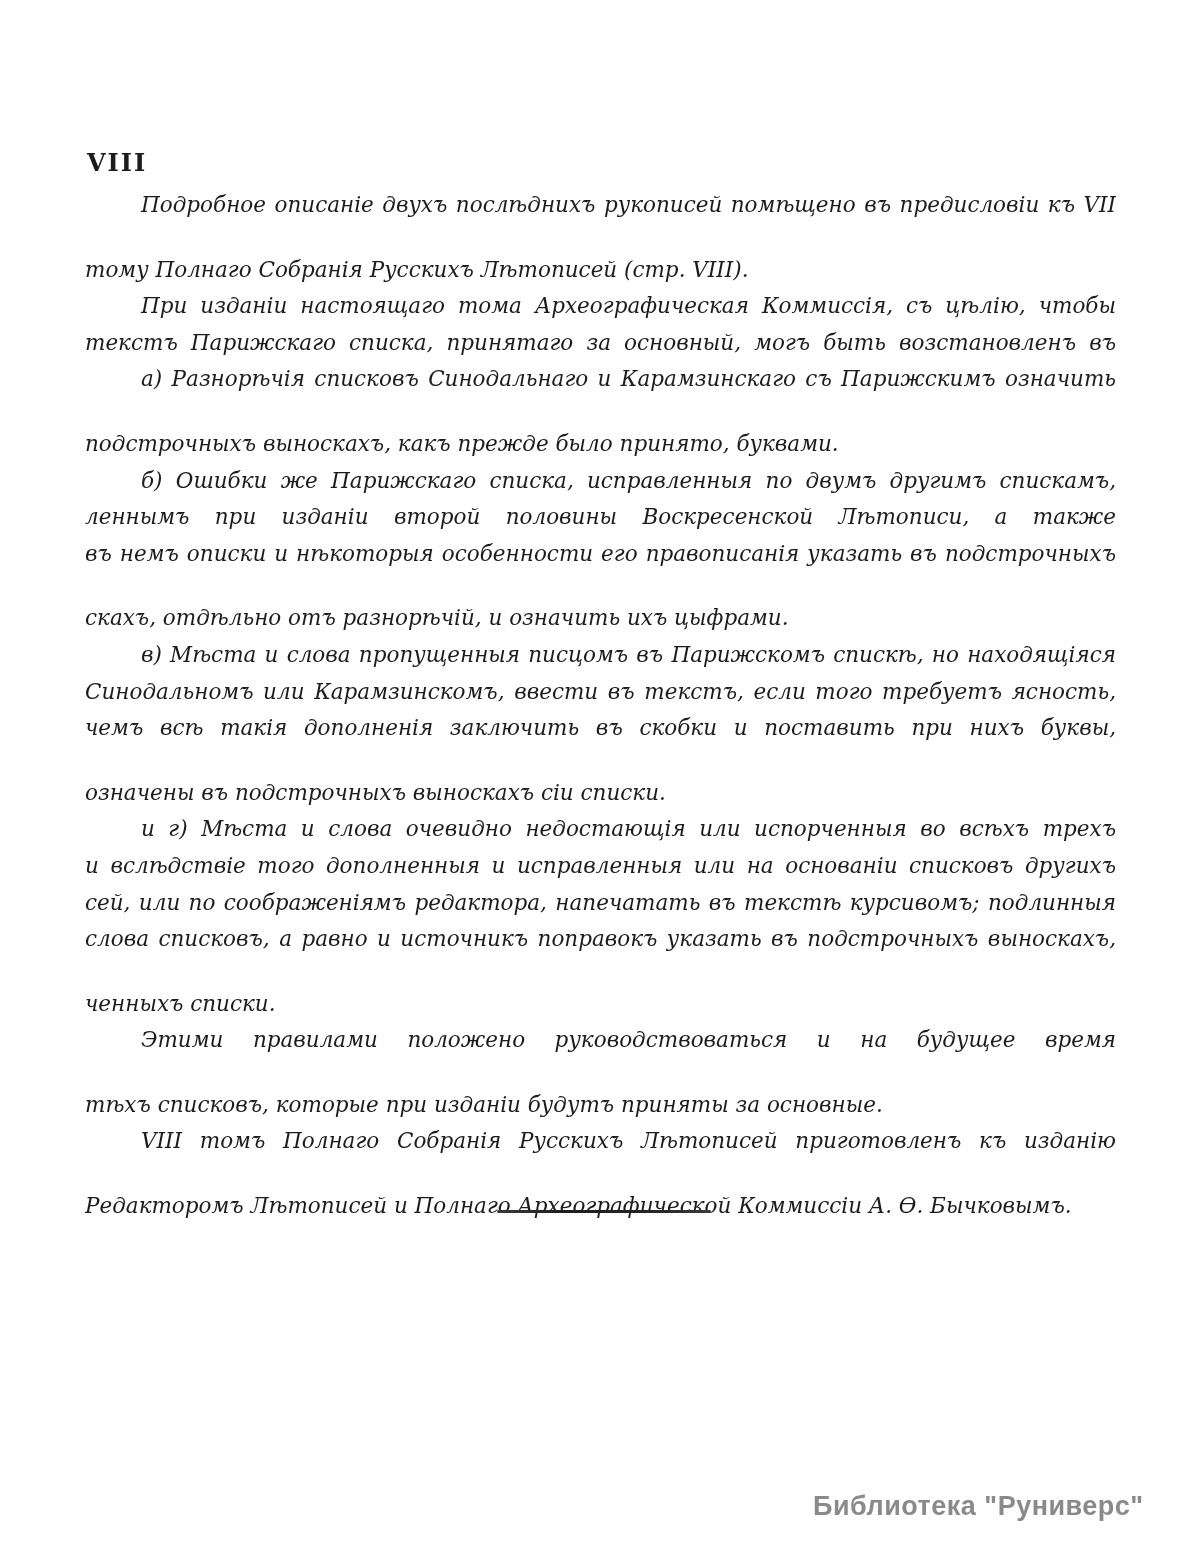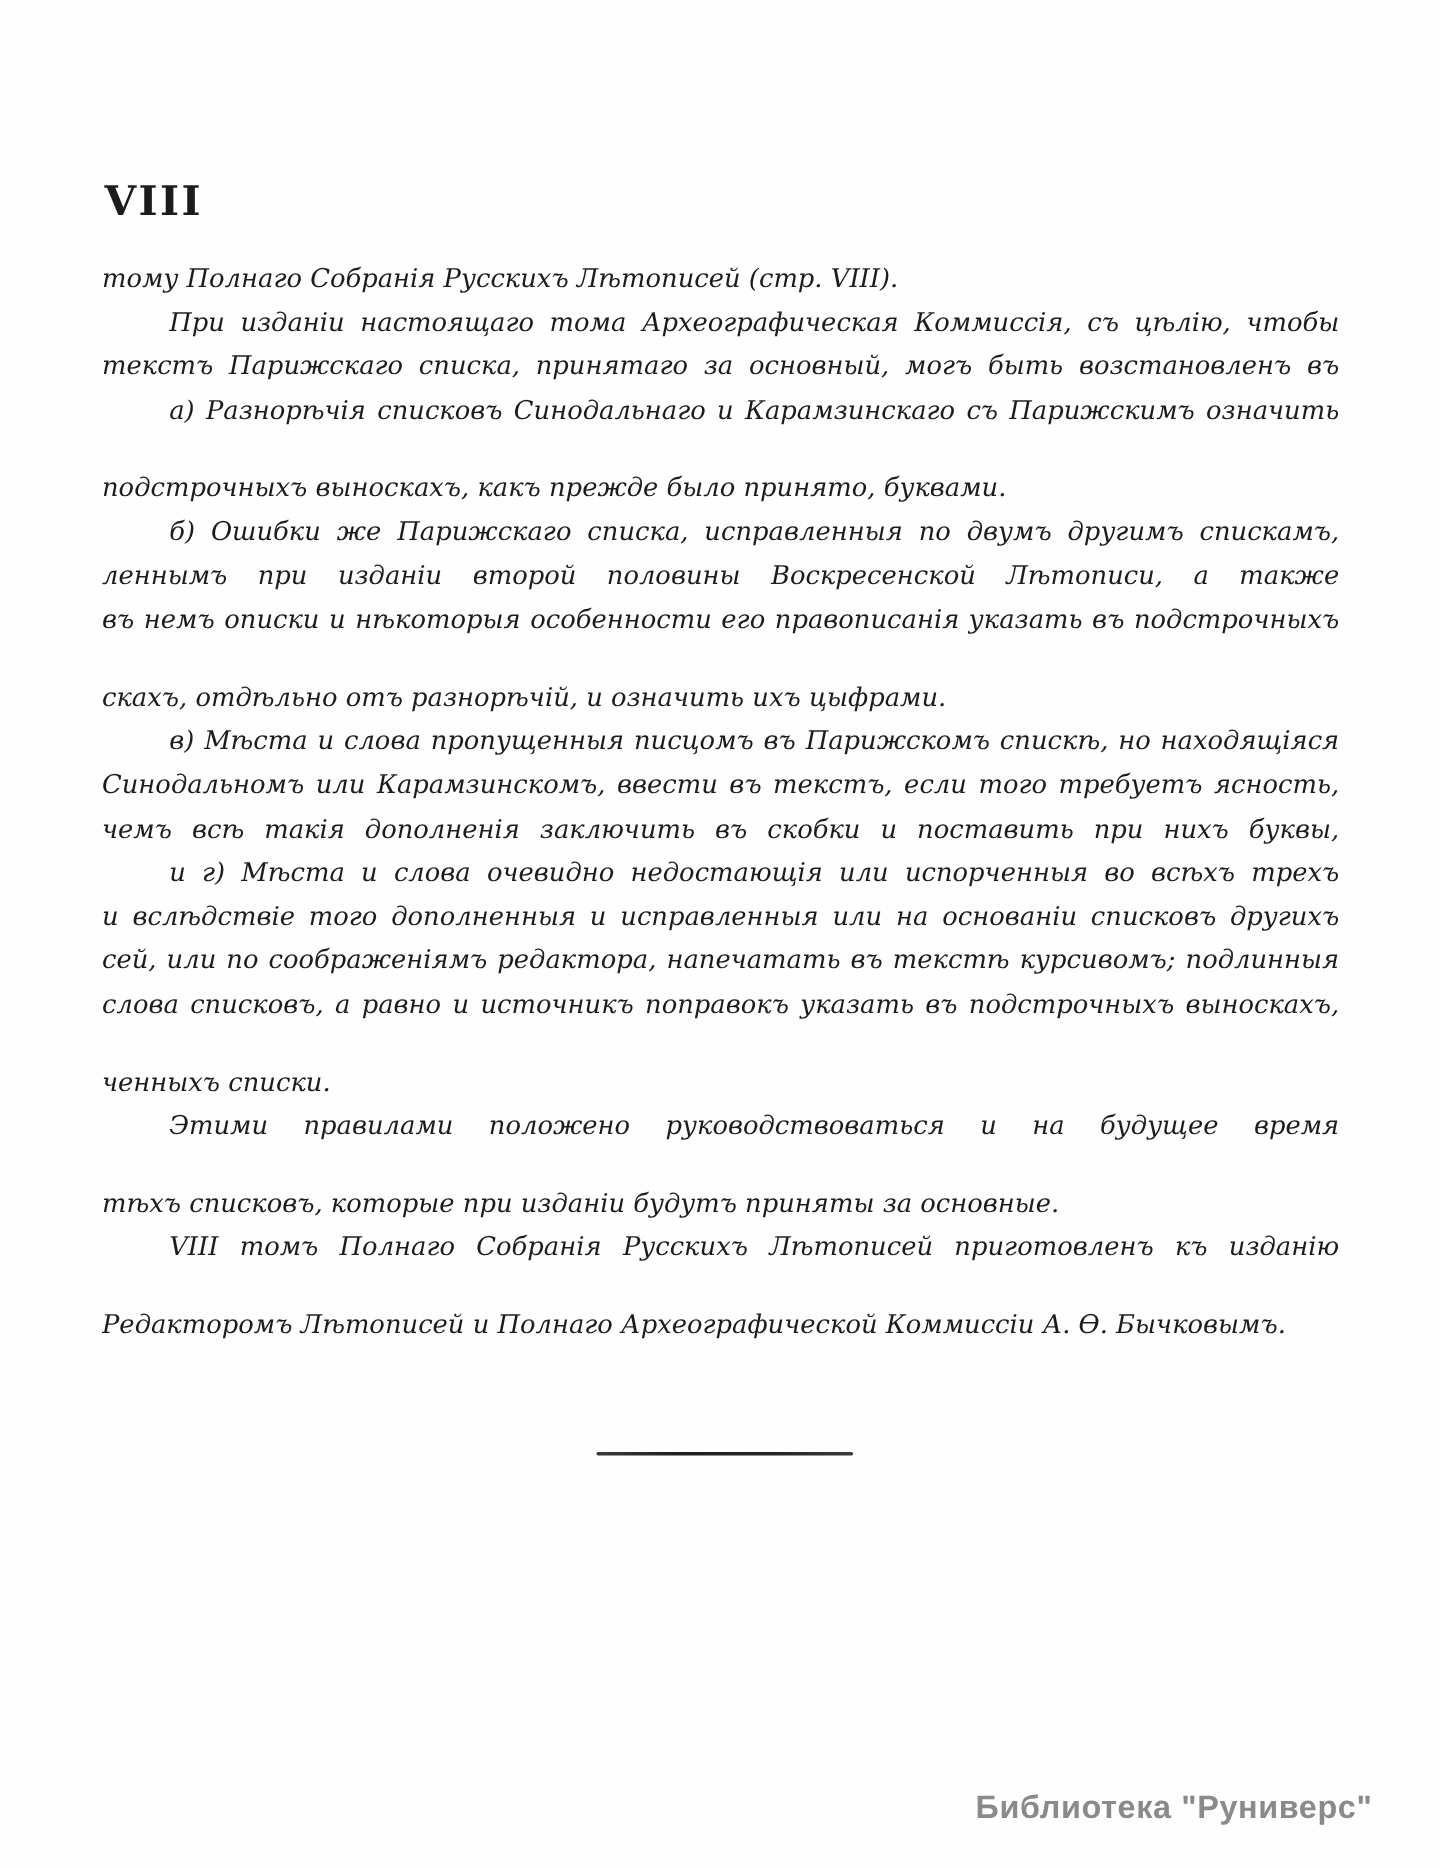--- a/index.html
+++ b/index.html
@@ -15,21 +15,21 @@
     font-family:"DejaVu Serif", serif;
     position:relative;
     overflow:hidden;
   }
   .page{
     position:absolute;left:0;top:0;width:1200px;height:1557px;
     background:var(--paper);
   }
   .page-number{
     position:absolute;left:87px;top:148px;
-    font-size:34px;font-weight:600;letter-spacing:2px;
+    font-size:24px;font-weight:600;letter-spacing:2px;
     color:var(--ink);
     font-style:normal;
   }
   .text-block{
     position:absolute;left:85px;top:187px;width:1031px;
     color:var(--ink);
     font-style:italic;
     font-size:21.5px;
   }
   .line{
@@ -57,32 +57,34 @@
     letter-spacing:0.5px;
   }
 </style>
 </head>
 <body>
 
 <div class="page">
   <div class="page-number">VIII</div>
 
   <div class="text-block">
+      <div class="line para-first">Подробное описаніе двухъ послѣднихъ рукописей помѣщено въ предисловіи къ VII</div>
       <div class="line para-last">тому Полнаго Собранія Русскихъ Лѣтописей (стр. VIII).</div>
       <div class="line para-first">При изданіи настоящаго тома Археографическая Коммиссія, съ цѣлію, чтобы</div>
       <div class="line">текстъ Парижскаго списка, принятаго за основный, могъ быть возстановленъ въ томъ са-</div>
       <div class="line para-first">а) Разнорѣчія списковъ Синодальнаго и Карамзинскаго съ Парижскимъ означить въ</div>
       <div class="line para-last">подстрочныхъ выноскахъ, какъ прежде было принято, буквами.</div>
       <div class="line para-first">б) Ошибки же Парижскаго списка, исправленныя по двумъ другимъ спискамъ, употреб-</div>
       <div class="line">леннымъ при изданіи второй половины Воскресенской Лѣтописи, а также встрѣчающіяся</div>
       <div class="line">въ немъ описки и нѣкоторыя особенности его правописанія указать въ подстрочныхъ выно-</div>
       <div class="line para-last">скахъ, отдѣльно отъ разнорѣчій, и означить ихъ цыфрами.</div>
       <div class="line para-first">в) Мѣста и слова пропущенныя писцомъ въ Парижскомъ спискѣ, но находящіяся въ</div>
       <div class="line">Синодальномъ или Карамзинскомъ, ввести въ текстъ, если того требуетъ ясность, при</div>
       <div class="line">чемъ всѣ такія дополненія заключить въ скобки и поставить при нихъ буквы, которыми</div>
+      <div class="line para-last">означены въ подстрочныхъ выноскахъ сіи списки.</div>
       <div class="line para-first">и г) Мѣста и слова очевидно недостающія или испорченныя во всѣхъ трехъ спискахъ,</div>
       <div class="line">и вслѣдствіе того дополненныя и исправленныя или на основаніи списковъ другихъ лѣтопи-</div>
       <div class="line">сей, или по соображеніямъ редактора, напечатать въ текстѣ курсивомъ; подлинныя же</div>
       <div class="line">слова списковъ, а равно и источникъ поправокъ указать въ подстрочныхъ выноскахъ, озна-</div>
       <div class="line para-last">ченныхъ списки.</div>
       <div class="line para-first">Этими правилами положено руководствоваться и на будущее время относительно</div>
       <div class="line para-last">тѣхъ списковъ, которые при изданіи будутъ приняты за основные.</div>
       <div class="line para-first">VIII томъ Полнаго Собранія Русскихъ Лѣтописей приготовленъ къ изданію Главнымъ</div>
       <div class="line para-last">Редакторомъ Лѣтописей и Полнаго Археографической Коммиссіи А. Ѳ. Бычковымъ.</div>
     </div>

